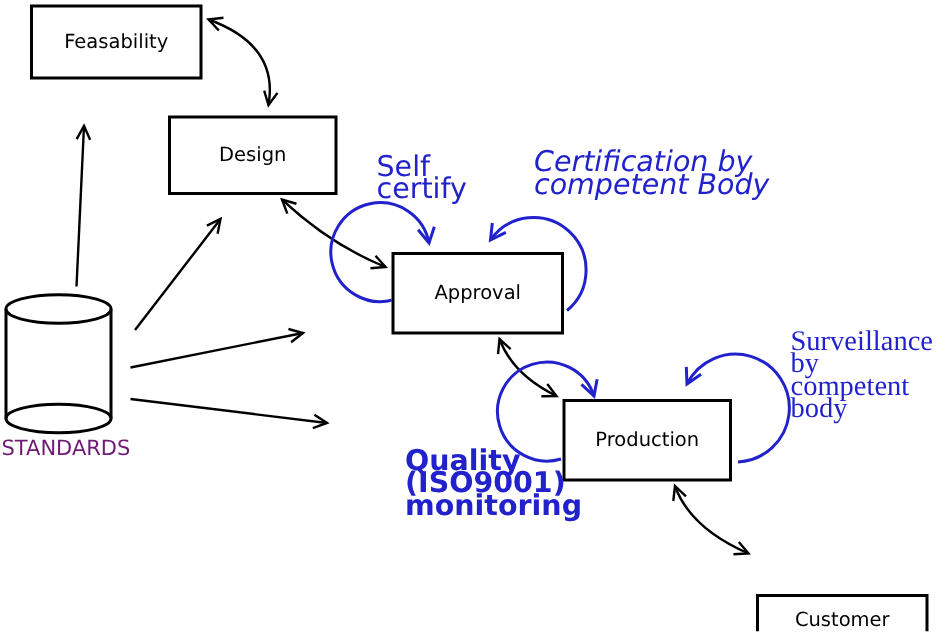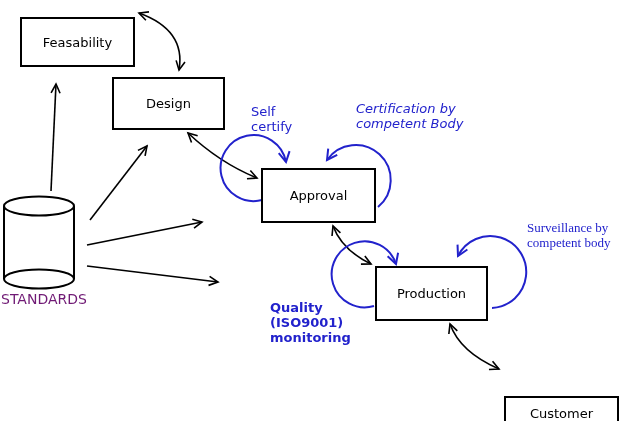--- a/index.html
+++ b/index.html
@@ -32,21 +32,21 @@
     justify-content: center;
     font-size: 13px;
     color: #000000;
     text-align: center;
     line-height: 15px;
     white-space: pre-line;
   }
   .floating-label {
     position: absolute;
     z-index: 3;
-    font-size: 13px;
+    font-size: 19px;
     line-height: 15px;
     white-space: pre-line;
   }
   .blue-label { color: #2222cc; }
   .black-label { color: #701a75; font-size: 14px; }
 </style>
 </head>
 <body>
 
 <div class="stage">
@@ -97,21 +97,21 @@
     </g>
 
     <g stroke="#2222cc" stroke-width="2" fill="none">
       <path d="M262,200 A33,33 0 1 1 286,162" marker-end="url(#ah-blue)"></path>
       <path d="M378,207 A35,35 0 1 0 327,160" marker-end="url(#ah-blue)"></path>
       <path d="M374,306 A33,33 0 1 1 396,264" marker-end="url(#ah-blue)"></path>
       <path d="M492,308 A36,36 0 1 0 458,256" marker-end="url(#ah-blue)"></path>
     </g>
   </svg>
 
-  <div class="node" style="left:20px; top:3px; width:115px; height:50px;margin-top:14px;">
+  <div class="node" style="left:20px; top:3px; width:115px; height:50px;">
     <span>Feasability</span>
   </div>
 
   <div class="node" style="left:112px; top:77px; width:113px; height:53px;">
     <span>Design</span>
   </div>
 
   <div class="node" style="left:261px; top:168px; width:115px; height:55px;">
     <span>Approval</span>
   </div>

